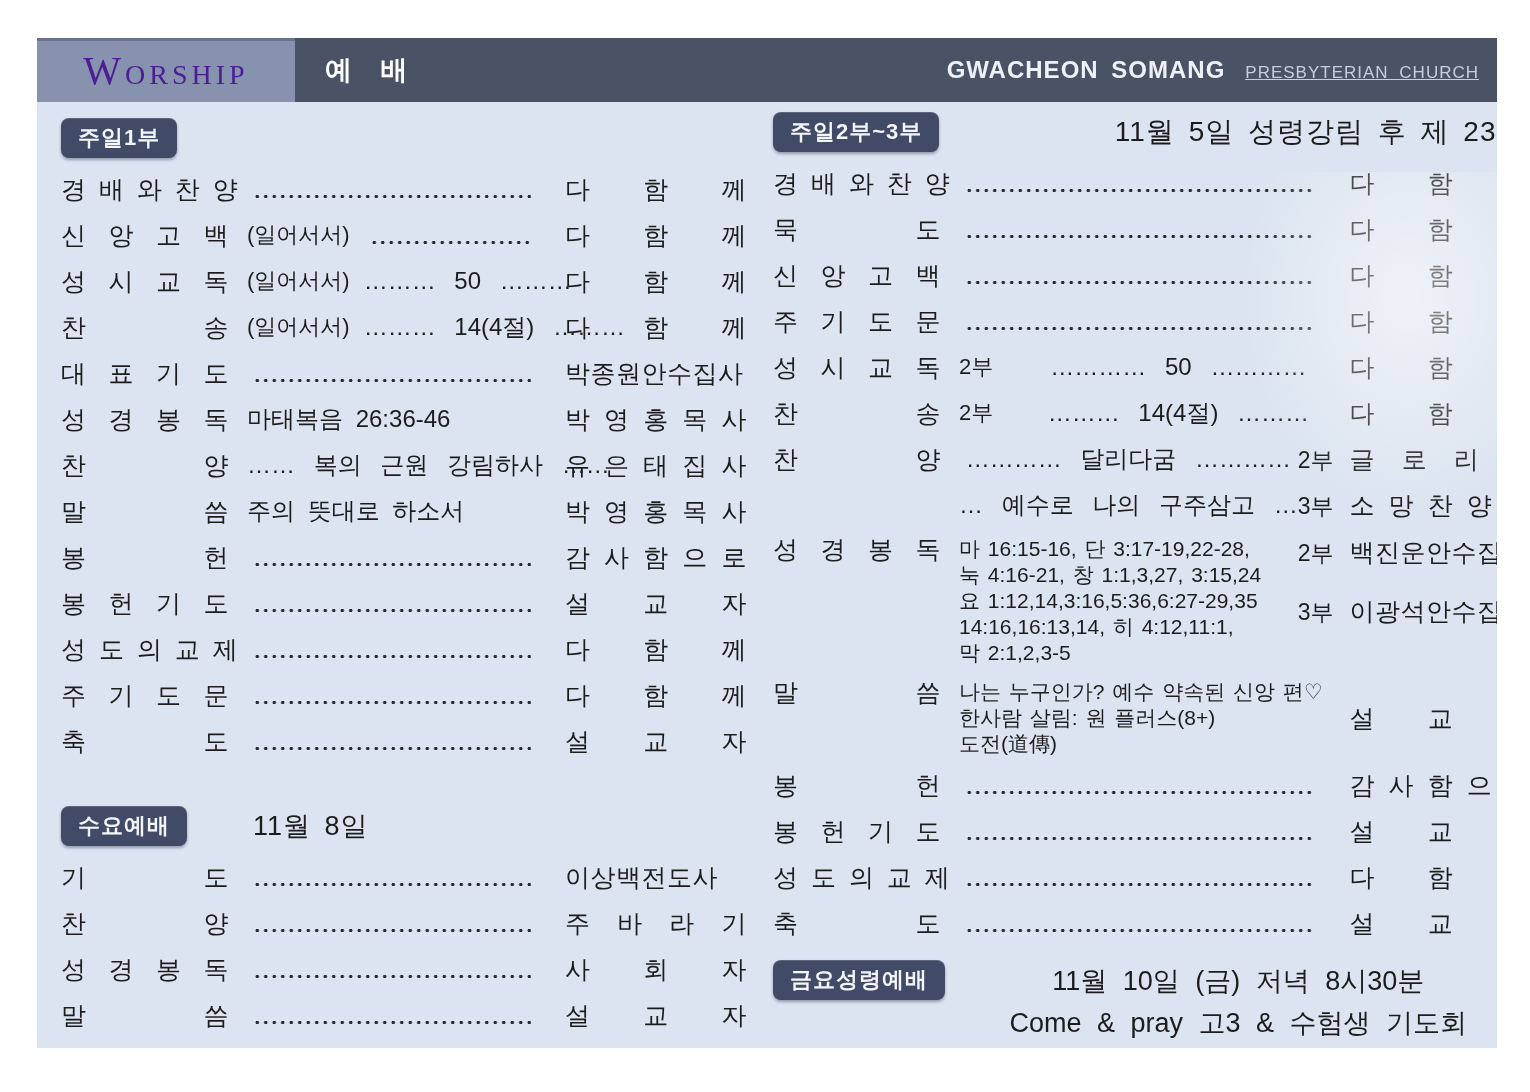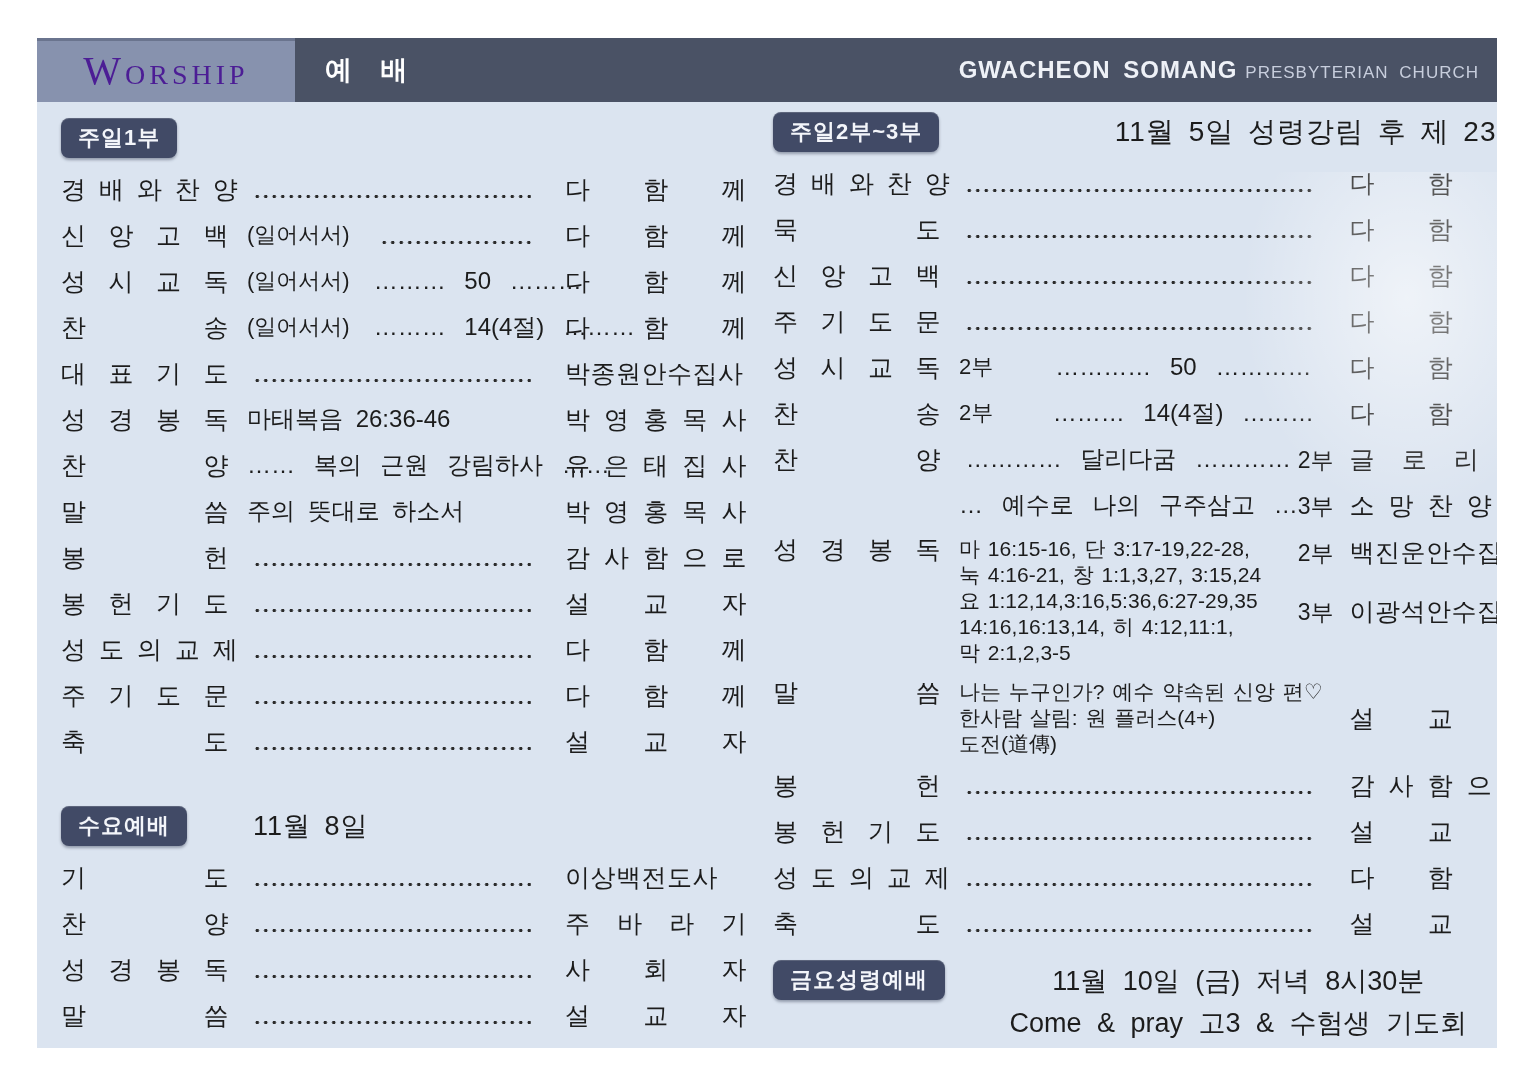--- a/index.html
+++ b/index.html
@@ -24,21 +24,21 @@
   }
   .worship-en{
     font-family:"Liberation Serif","DejaVu Serif",serif;
     font-variant:small-caps;font-size:40px;color:#4c1d95;letter-spacing:4px;
   }
   .worship-ko{
     margin-left:30px;font-size:27px;font-weight:bold;color:#ffffff;letter-spacing:8px;
   }
   .church{margin-left:auto;margin-right:18px;color:#eef1f7;white-space:nowrap;}
   .church b{font-size:24px;letter-spacing:1px;}
-  .church .light{font-size:17px;color:#c8cedd;margin-left:8px;letter-spacing:1px;}
+  .church .light{font-size:17px;color:#c8cedd;margin-left:20px;letter-spacing:1px;text-decoration:underline;}
   
   .columns{display:flex;height:826px;}
   .col{box-sizing:border-box;}
   .col.left{width:722px;padding:14px 12px 0 24px;}
   .divider{width:9px;background:#eef3fa;}
   .col.right{flex:1;padding:8px 16px 0 14px;position:relative;}
   
   .sec-head{display:flex;align-items:center;min-height:44px;margin-bottom:6px;}
   .badge{
     background:#414a66;color:#f3f5fa;font-size:22px;font-weight:bold;
@@ -49,21 +49,21 @@
   .sec-date.right{margin-left:auto;padding-right:6px;font-size:28px;}
   .sec-head.wed{margin-top:40px;}
   
   .rows{display:flex;flex-direction:column;}
   .row{display:flex;align-items:center;min-height:46px;}
   .row.multi{align-items:flex-start;padding:5px 0;}
   .lab{
     display:inline-block;width:168px;flex:0 0 168px;font-size:25px;
     text-align:justify;text-align-last:justify;white-space:nowrap;letter-spacing:.5px;
   }
-  .mid{flex:1;display:flex;align-items:center;margin-left:18px;min-width:0;gap:24px;}
+  .mid{flex:1;display:flex;align-items:center;margin-left:18px;min-width:0;gap:14px;}
   .row.multi .mid{align-items:flex-start;}
   .note{font-size:22px;white-space:nowrap;}
   .leader{
     flex:1;height:7px;align-self:center;margin:14px 34px 0 6px;
     background-image:radial-gradient(circle,#2b2b2b 1.7px,transparent 2px);
     background-size:8.5px 7px;background-repeat:repeat-x;background-position:0 100%;
   }
   .content{flex:1;text-align:center;font-size:24px;word-spacing:12px;white-space:nowrap;}
   .content.left{text-align:left;word-spacing:6px;}
   .lines{display:flex;flex-direction:column;font-size:21px;line-height:26px;padding-top:3px;word-spacing:2px;}
@@ -427,21 +427,21 @@
                 <span class="tag">3부</span>
                 <span class="rval">이광석안수집사</span>
               </div>
             </div>
           </div>
           <div class="row multi">
             <span class="lab">말 씀</span>
             <div class="mid">
               <div class="lines">
                 <div>나는 누구인가? 예수 약속된 신앙 편♡</div>
-                <div>한사람 살림: 원 플러스(4+)</div>
+                <div>한사람 살림: 원 플러스(8+)</div>
                 <div>도전(道傳)</div>
               </div>
             </div>
             <div class="rcol vcenter">
               <div class="rline">
                 <span class="rval">설 교 자</span>
               </div>
             </div>
           </div>
           <div class="row">

